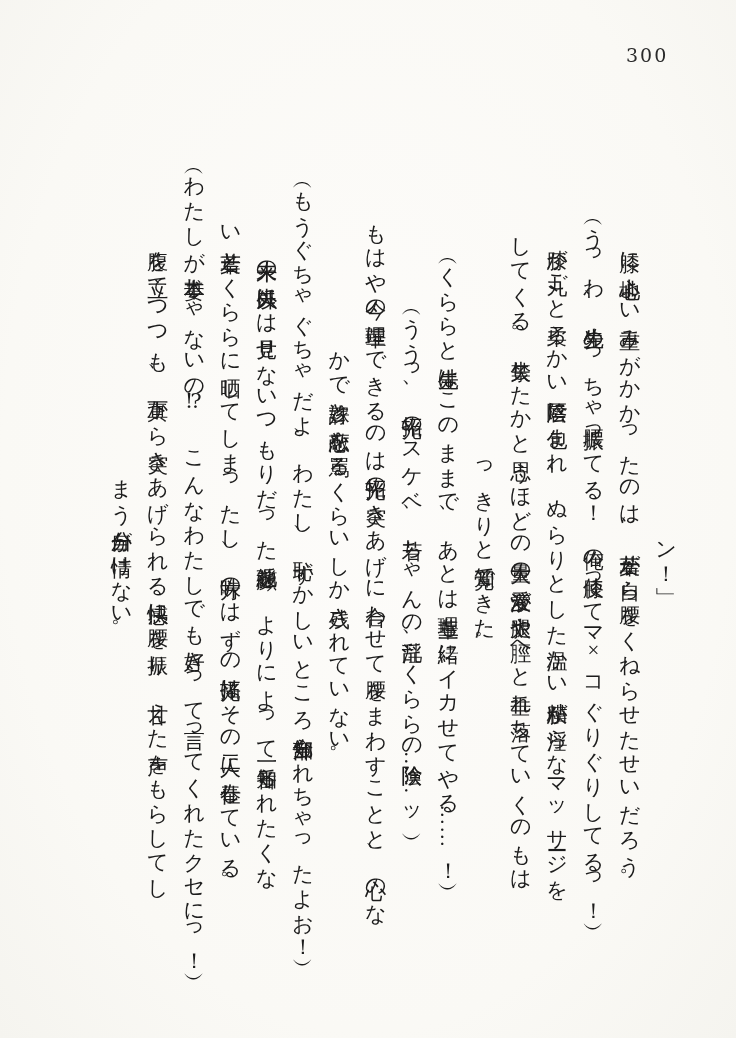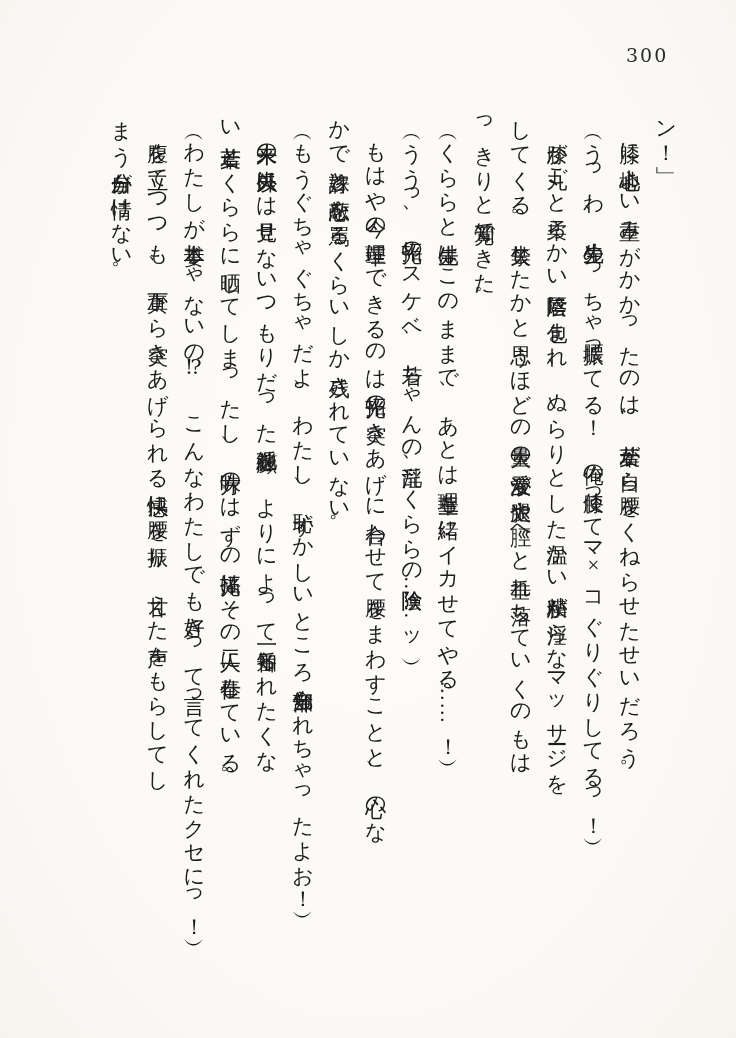--- a/index.html
+++ b/index.html
@@ -7,20 +7,21 @@
     padding: 0;
   }
   .page {
     position: relative;
     width: 736px;
     height: 1038px;
     background: #fbfaf7;
     background-image: radial-gradient(ellipse at 50% 45%, #fdfcfa 0%, #faf9f5 70%, #f5f4ef 100%);
     overflow: hidden;
     font-family: "Liberation Serif", "DejaVu Serif", serif;
+    text-align: center;
   }
   .page-number {
     position: absolute;
     top: 44px;
     left: 626px;
     font-size: 19px;
     letter-spacing: 2px;
     color: #2a2a2a;
     font-family: "DejaVu Serif", serif;
   }

